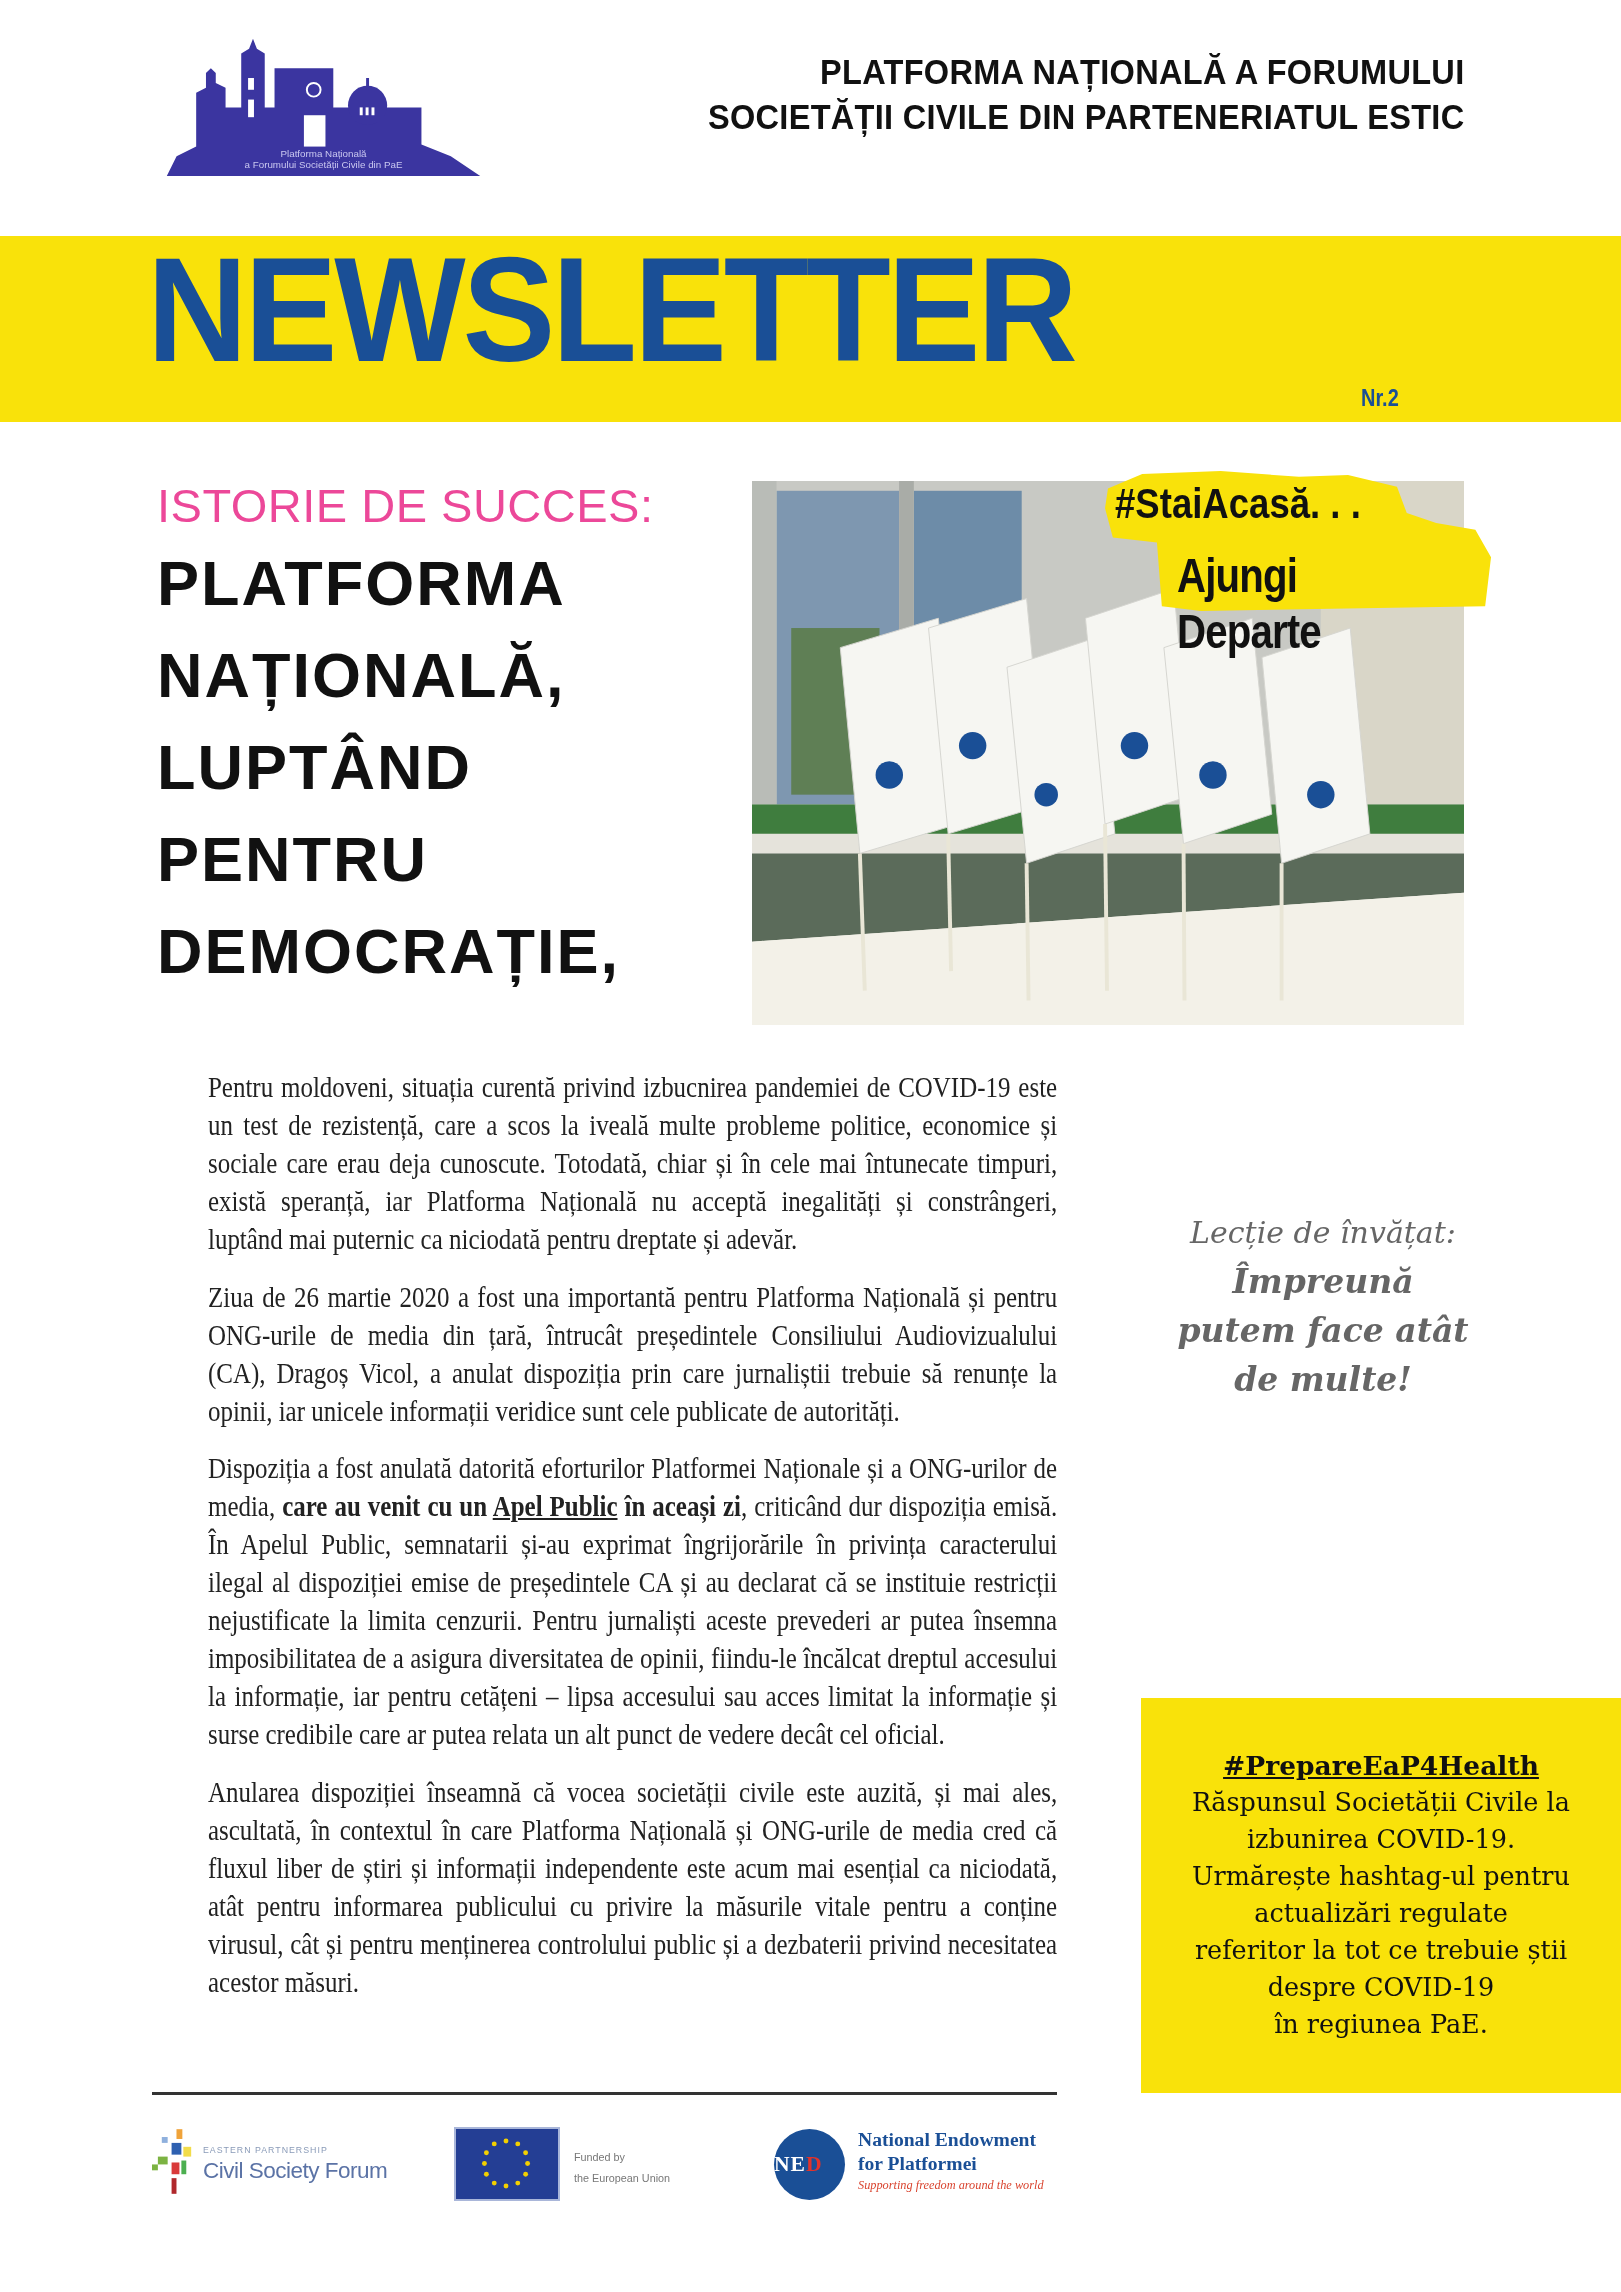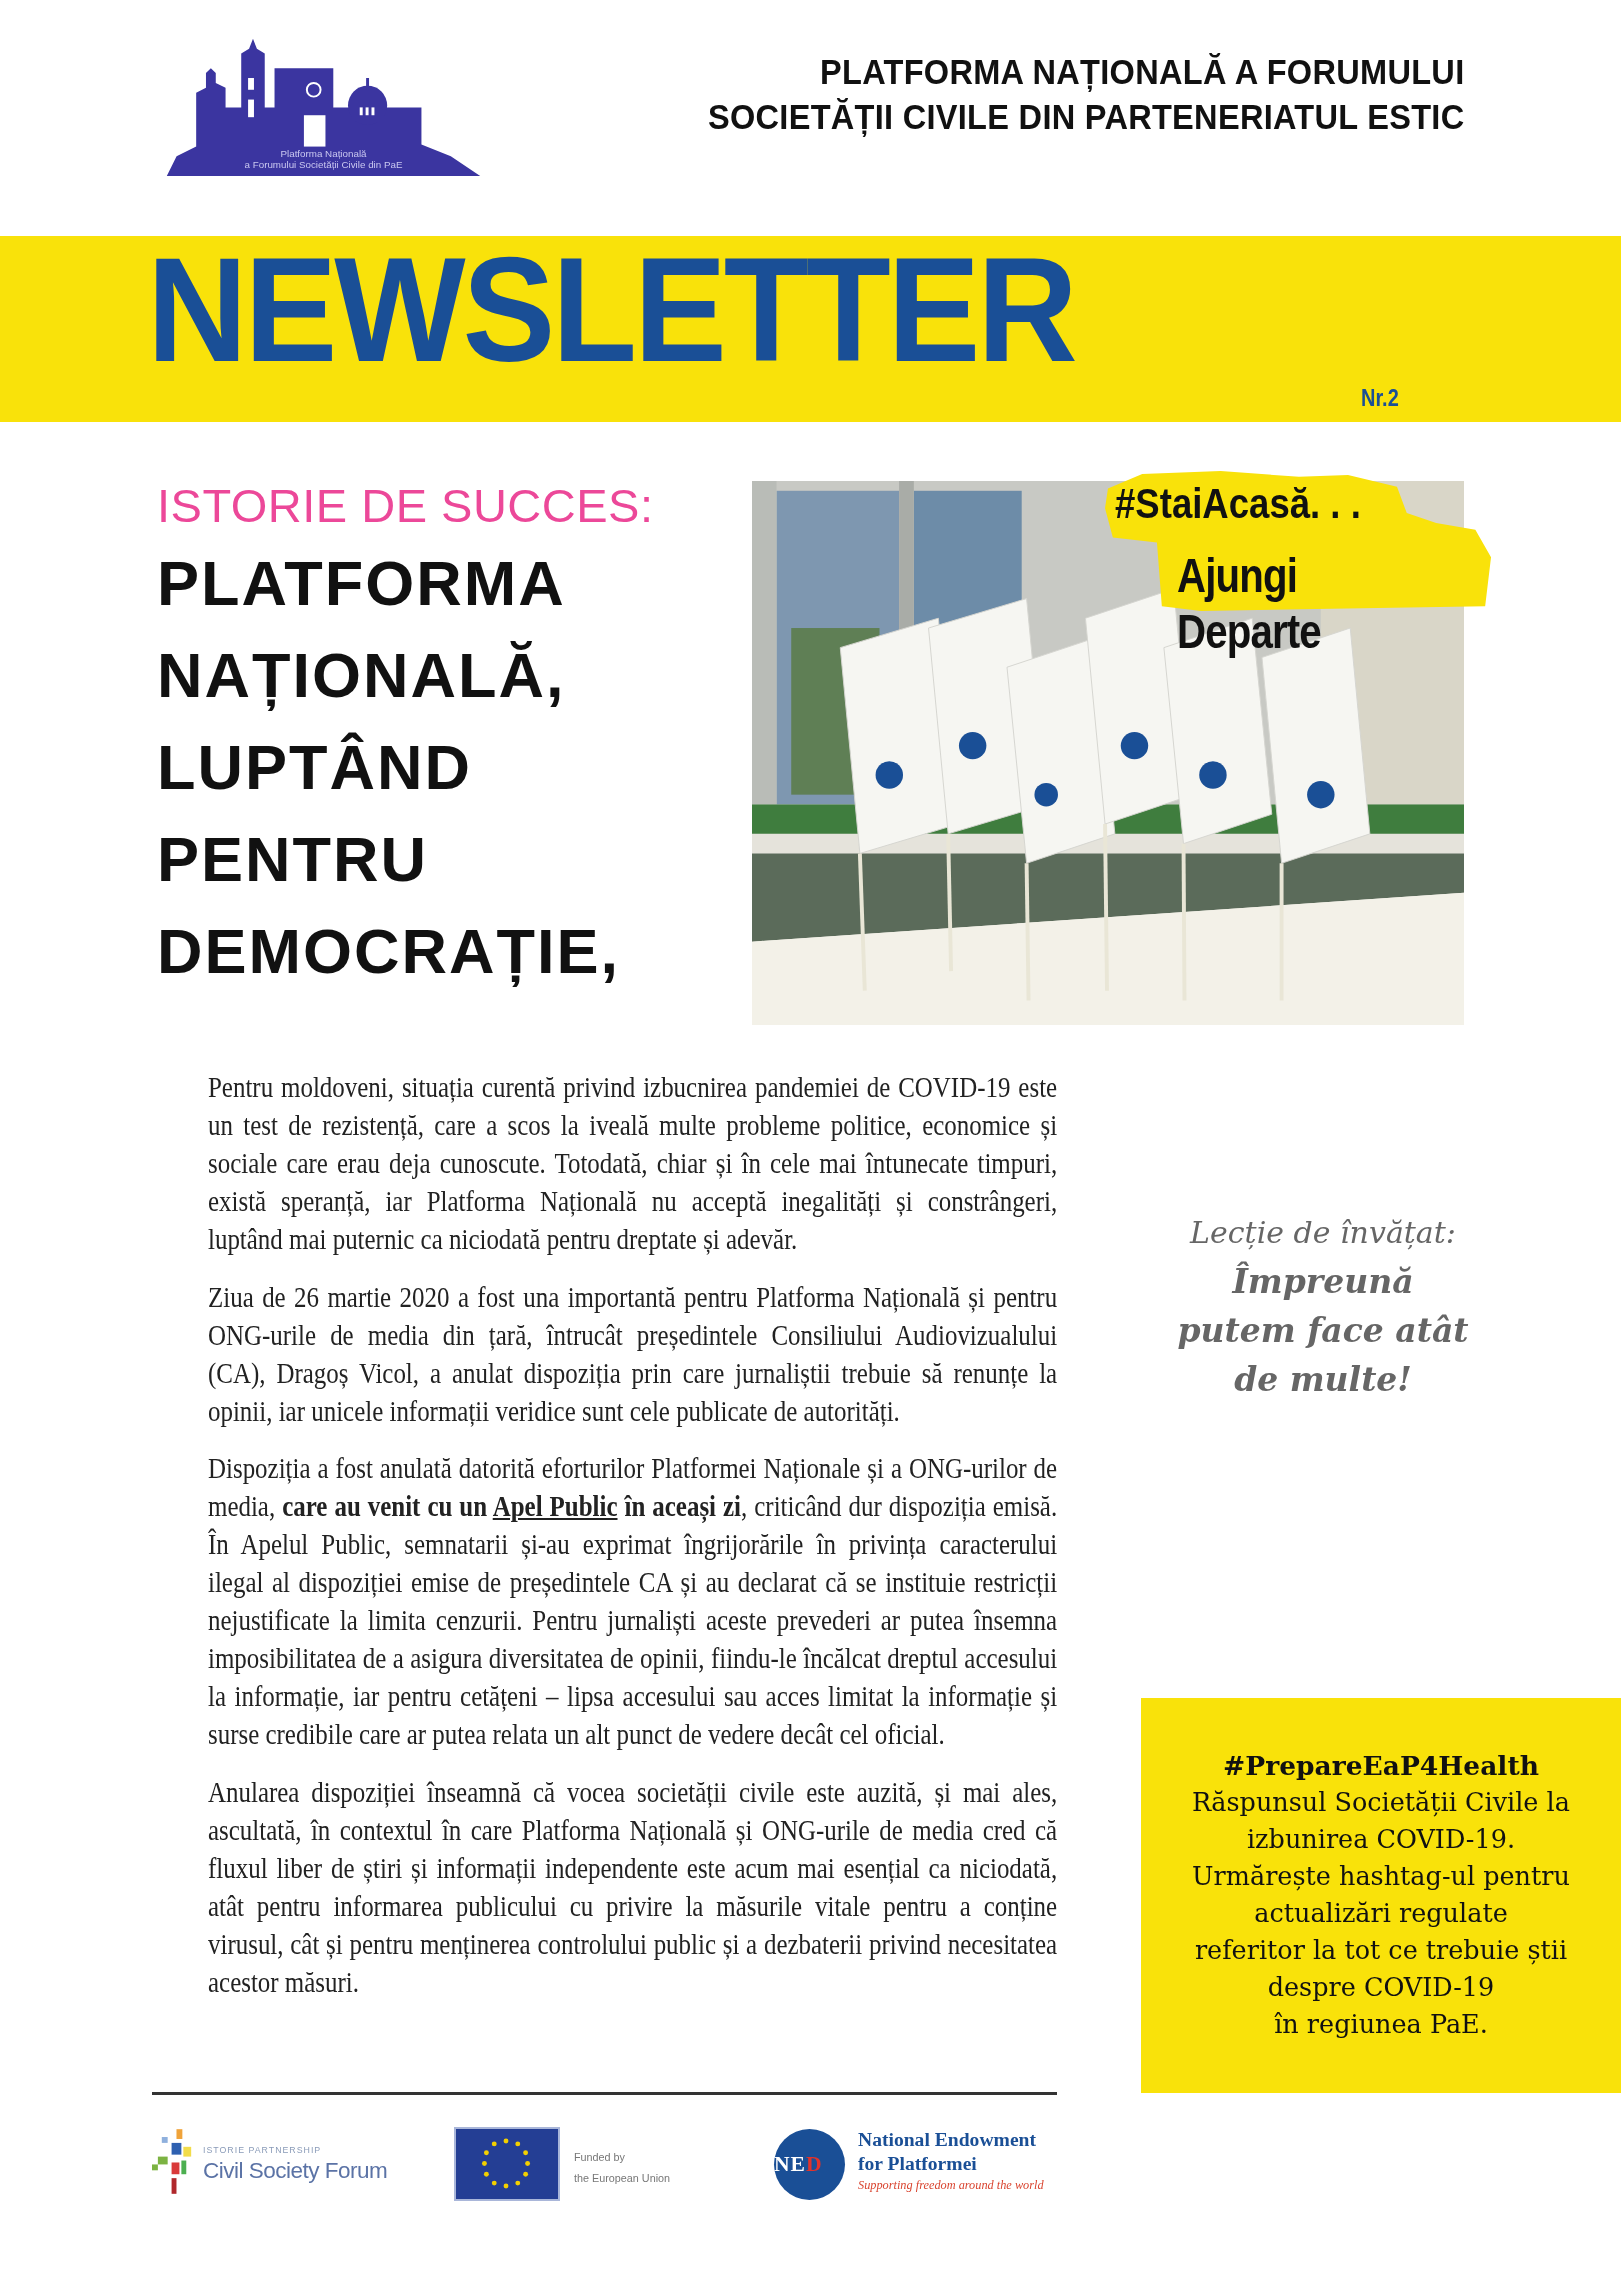--- a/index.html
+++ b/index.html
@@ -47,21 +47,21 @@
 
   
   .lesson { position: absolute; left: 1137px; top: 1208px; width: 372px; text-align: center;
     font-family: "DejaVu Serif", serif; font-style: italic; color: #666; font-size: 30px; line-height: 49px; }
   .lesson .strong { font-weight: bold; font-size: 33px; }
 
   
   .ybox { position: absolute; left: 1141px; top: 1698px; width: 480px; height: 395px; background: #f9e20a; }
   .ybox .inner { position: absolute; left: 0; right: 0; top: 49px; text-align: center;
     font-family: "DejaVu Serif", serif; font-size: 25.5px; line-height: 37px; color: #111; }
-  .ybox .tag { font-weight: bold; font-size: 26.5px; }
+  .ybox .tag { font-weight: bold; font-size: 26.5px; text-decoration: underline; }
 
   
   .rule { position: absolute; left: 152px; top: 2092px; width: 905px; height: 2.9px; background: #333; }
   .sponsor { position: absolute; top: 2127px; height: 78px; }
   .csf { left: 152px; width: 294px; }
   .eu { left: 454px; width: 294px; }
   .ned { left: 774px; width: 314px; }
   .csf .txt1 { position: absolute; left: 51px; top: 17.6px; font-family: "Liberation Sans", sans-serif; font-size: 8.8px; color: #8a9bb8; letter-spacing: 1px; }
   .csf .txt2 { position: absolute; left: 51px; top: 31px; font-family: "Liberation Sans", sans-serif; font-size: 22.5px; color: #5b73a6; letter-spacing: -0.5px; }
   .eu .flag { position: absolute; left: 0; top: 0; width: 106px; height: 74px; background: #243e94; border: 2.9px solid #a9b6d9; }
@@ -194,21 +194,21 @@
     <rect x="25" y="2" width="6" height="10" fill="#f0a33a"></rect>
     <rect x="10" y="10" width="6" height="6" fill="#8fb0dd"></rect>
     <rect x="20" y="16" width="10" height="12" fill="#2e60b0"></rect>
     <rect x="32" y="20" width="8" height="10" fill="#f2dc4a"></rect>
     <rect x="6" y="30" width="10" height="8" fill="#7cb342"></rect>
     <rect x="0" y="38" width="6" height="6" fill="#7cb342"></rect>
     <rect x="20" y="36" width="8" height="12" fill="#d93a3a"></rect>
     <rect x="30" y="34" width="5" height="14" fill="#4caf50"></rect>
     <rect x="20" y="52" width="5" height="16" fill="#b0282c"></rect>
   </svg>
-  <div class="txt1">ISTORIE PARTNERSHIP</div>
+  <div class="txt1">EASTERN PARTNERSHIP</div>
   <div class="txt2">Civil Society Forum</div>
 </div>
 
 <div class="sponsor eu">
   <div class="flag">
     <svg width="100" height="69" viewBox="0 0 102 70">
       <g fill="#f3d000">
         <circle cx="51" cy="12" r="2.5"></circle>
           <circle cx="63" cy="15" r="2.5"></circle>
           <circle cx="71" cy="24" r="2.5"></circle>

